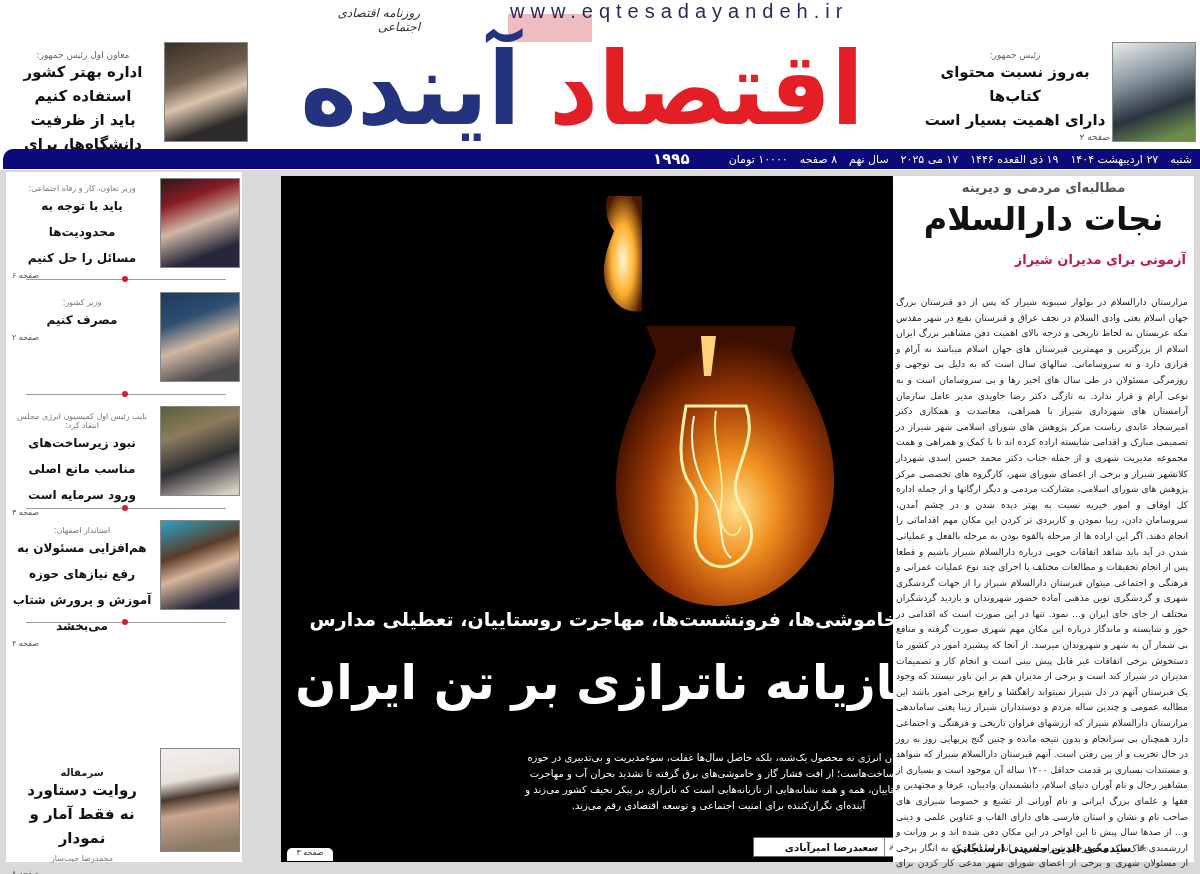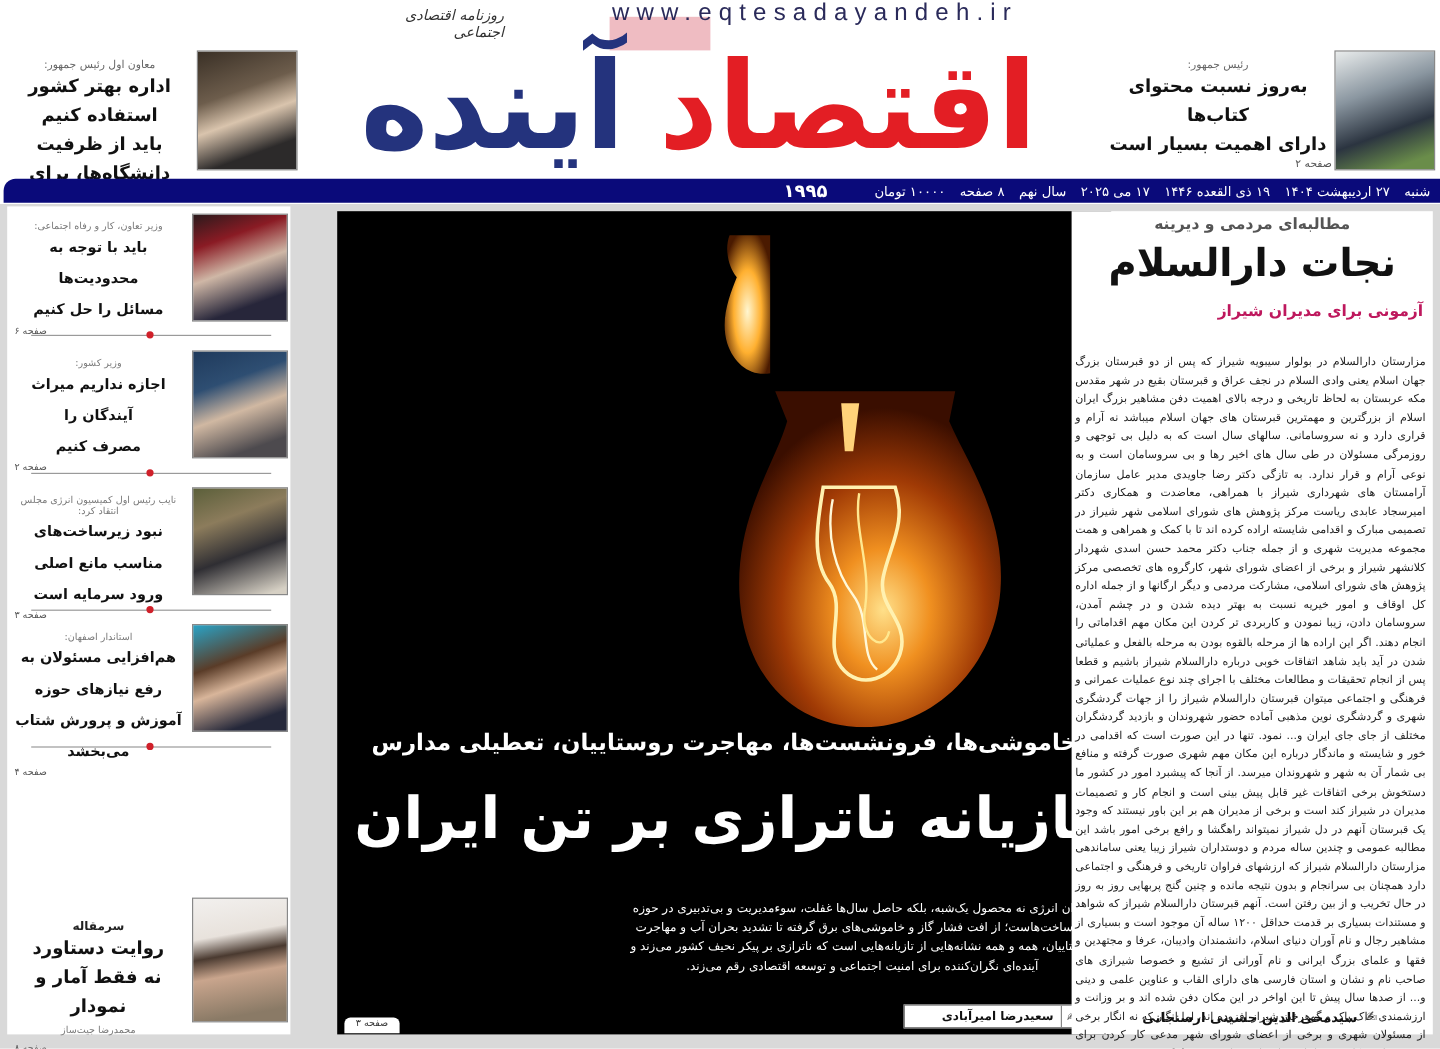--- a/index.html
+++ b/index.html
@@ -130,21 +130,20 @@
       <div class="page">صفحه ۶</div>
     </div>
     <div class="divider" style="top:107px;"></div>
     <div class="dot" style="top:104px;"></div>
   </div>
 
   <div class="lc-item" style="top:114px;height:112px;">
     <div class="photo" style="background:linear-gradient(160deg,#1f3a5c 0%,#2e4e72 30%,#d0b8a2 55%,#4d4a4e 85%);"></div>
     <div class="text">
       <div class="kicker">وزیر کشور:</div>
-      <div class="title">اجازه نداریم میراث آیندگان را</div>
       <div class="title">مصرف کنیم</div>
       <div class="page">صفحه ۲</div>
     </div>
     <div class="divider" style="top:108px;"></div>
     <div class="dot" style="top:105px;"></div>
   </div>
 
   <div class="lc-item" style="top:228px;height:112px;">
     <div class="photo" style="background:linear-gradient(160deg,#5b5f3a 0%,#8c7c5c 30%,#2f2e33 60%,#d6d0c4 95%);"></div>
     <div class="text">

